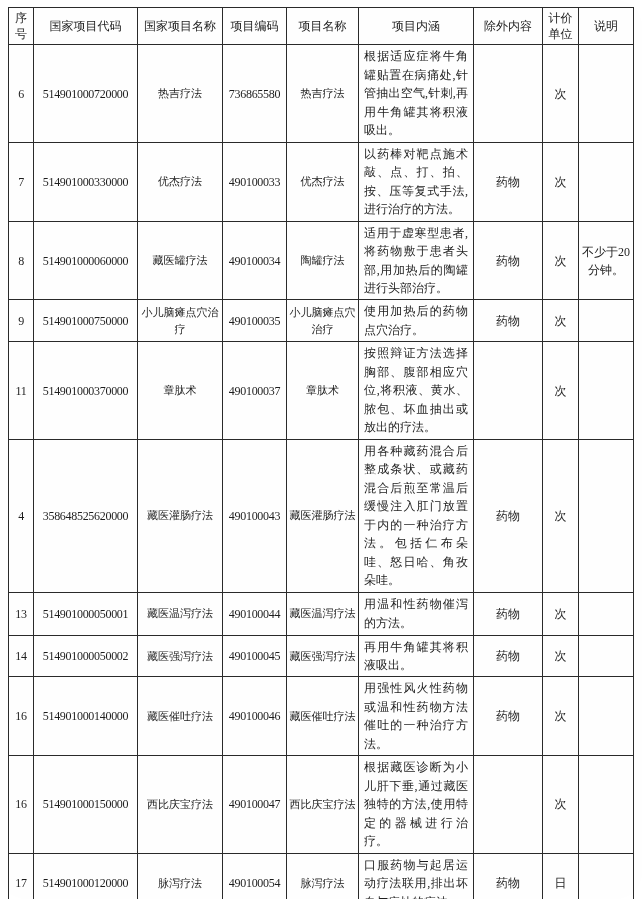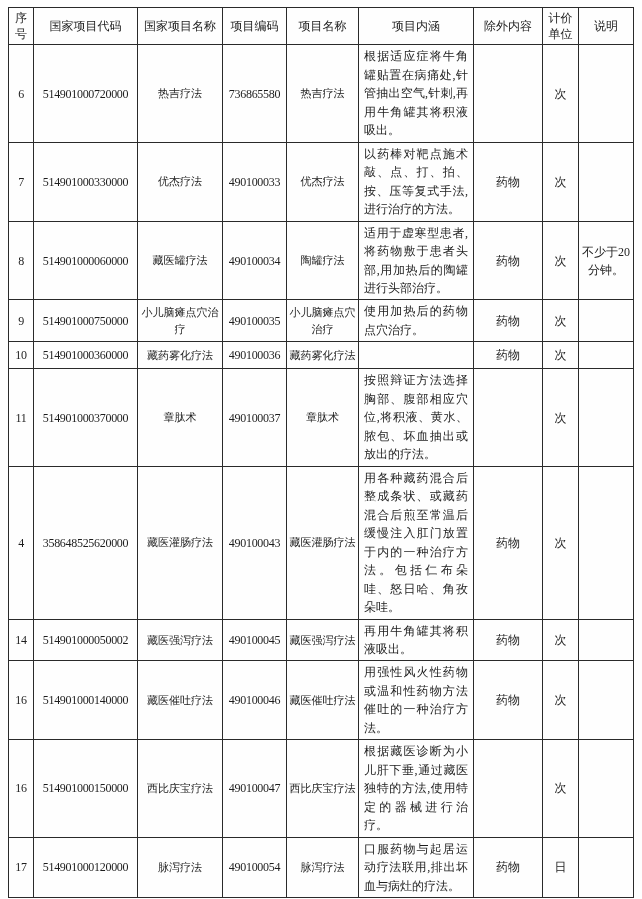--- a/index.html
+++ b/index.html
@@ -125,31 +125,20 @@
         <td class="num">9</td>
         <td class="num">514901000750000</td>
         <td class="cname">小儿脑瘫点穴治疗</td>
         <td class="num">490100035</td>
         <td class="cname">小儿脑瘫点穴治疗</td>
         <td class="content">使用加热后的药物点穴治疗。</td>
         <td class="small">药物</td>
         <td class="small">次</td>
         <td class="small"></td>
       </tr>
-      <tr style="height:27px">
-        <td class="num">10</td>
-        <td class="num">514901000360000</td>
-        <td class="cname">藏药雾化疗法</td>
-        <td class="num">490100036</td>
-        <td class="cname">藏药雾化疗法</td>
-        <td class="content"></td>
-        <td class="small">药物</td>
-        <td class="small">次</td>
-        <td class="small"></td>
-      </tr>
       <tr style="height:83px">
         <td class="num">11</td>
         <td class="num">514901000370000</td>
         <td class="cname">章肽术</td>
         <td class="num">490100037</td>
         <td class="cname">章肽术</td>
         <td class="content">按照辩证方法选择胸部、腹部相应穴位,将积液、黄水、脓包、坏血抽出或放出的疗法。</td>
         <td class="small"></td>
         <td class="small">次</td>
         <td class="small"></td>
@@ -158,20 +147,31 @@
         <td class="num">4</td>
         <td class="num">358648525620000</td>
         <td class="cname">藏医灌肠疗法</td>
         <td class="num">490100043</td>
         <td class="cname">藏医灌肠疗法</td>
         <td class="content">用各种藏药混合后整成条状、或藏药混合后煎至常温后缓慢注入肛门放置于内的一种治疗方法。包括仁布朵哇、怒日哈、角孜朵哇。</td>
         <td class="small">药物</td>
         <td class="small">次</td>
         <td class="small"></td>
       </tr>
+      <tr style="height:43px">
+        <td class="num">13</td>
+        <td class="num">514901000050001</td>
+        <td class="cname">藏医温泻疗法</td>
+        <td class="num">490100044</td>
+        <td class="cname">藏医温泻疗法</td>
+        <td class="content">用温和性药物催泻的方法。</td>
+        <td class="small">药物</td>
+        <td class="small">次</td>
+        <td class="small"></td>
+      </tr>
       <tr style="height:40px">
         <td class="num">14</td>
         <td class="num">514901000050002</td>
         <td class="cname">藏医强泻疗法</td>
         <td class="num">490100045</td>
         <td class="cname">藏医强泻疗法</td>
         <td class="content">再用牛角罐其将积液吸出。</td>
         <td class="small">药物</td>
         <td class="small">次</td>
         <td class="small"></td>

